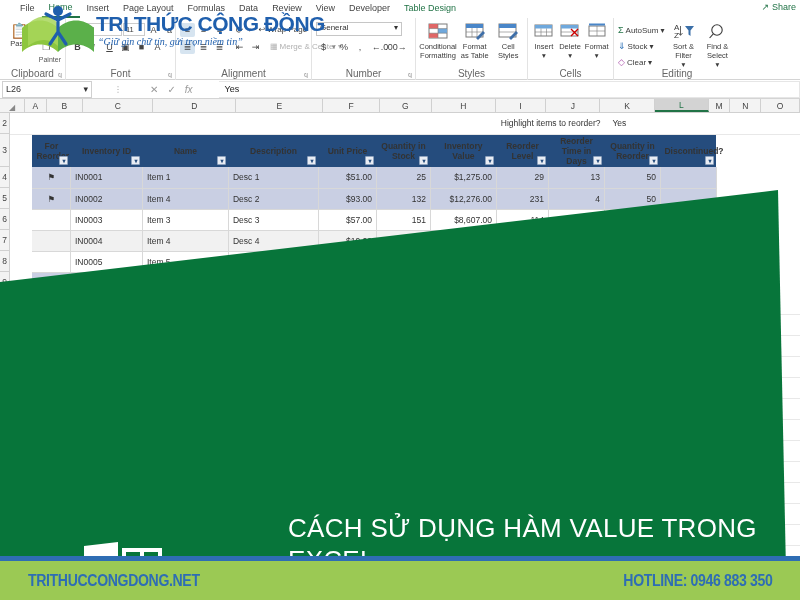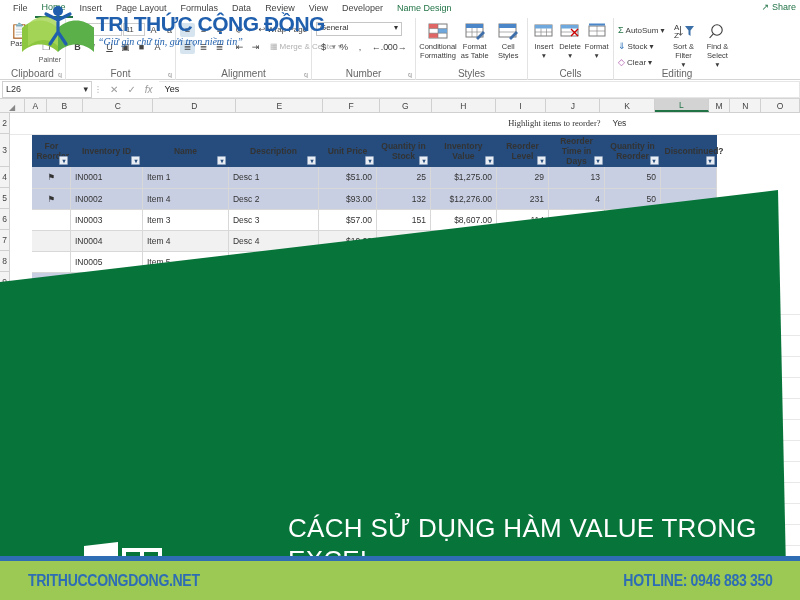--- a/index.html
+++ b/index.html
@@ -15,21 +15,21 @@
     position: absolute; inset: 0;
     background: #ffffff;
   }
 
   
   .tabstrip {
     height: 18px;
     background: #ffffff;
     display: flex;
     align-items: center;
-    padding-left: 6px;
+    padding-left: 13px;
     font-size: 9px;
     color: #444;
     position: relative;
   }
   .tabstrip .tab {
     padding: 2px 7px 3px 7px;
     white-space: nowrap;
     line-height: 11px;
   }
   .tabstrip .tab.active {
@@ -96,21 +96,21 @@
     display: flex; align-items: flex-start; justify-content: space-between;
   }
 
   
   .gicon { width: 22px; height: 20px; display: block; }
 
   
   .fbar {
     height: 19px; display: flex; align-items: center;
     border-bottom: 1px solid #d4d4d4;
-    background: #fff; font-size: 9px;
+    background: #fff; font-size: 9px; gap: 20px;
   }
   .namebox {
     width: 90px; height: 17px; margin-left: 2px;
     border: 1px solid #d0d0d0; background: #fff;
     display: flex; align-items: center; justify-content: space-between;
     padding: 0 3px; font-size: 9px; color: #333;
   }
   .fb-sep { width: 12px; text-align: center; color: #999; font-size: 8px; }
   .fb-icons { display: flex; gap: 9px; padding: 0 6px; color: #9a9a9a; font-size: 10px; }
   .fb-input {
@@ -164,21 +164,21 @@
     width: 9px; height: 9px; background: #e9edf4;
     border: 1px solid #8ea2bd; border-radius: 1px;
     font-size: 6px; color: #254C7D; line-height: 8px; text-align: center;
   }
   tr.hl td { background: #c9cfe3; }
   tr.z0 td { background: #ffffff; margin-top: 30px; }
   tr.z1 td { background: #f1f1f1; margin-top: 40px; }
   .sheet td.data { border-right: 1px solid #d8d8d8; border-bottom: 1px solid #d8d8d8; }
   .num { text-align: right; }
   .flagcell { text-align: center; color: #e8502a; font-size: 10px; }
-  .reorder-note { font-size: 8.5px; color: #555; font-family: Liberation Serif, serif; }
+  .reorder-note { font-size: 8.5px; color: #555; }
   .reorder-yes { font-size: 8.5px; color: #222; }
 
   
   #watermark {
     position: absolute; left: 18px; top: 2px;
     width: 270px; height: 56px;
     pointer-events: none;
   }
   #wm-text {
     position: absolute; left: 78px; top: 10px;
@@ -239,21 +239,21 @@
   <div class="tabstrip">
     <div class="tab">File</div>
     <div class="tab active">Home</div>
     <div class="tab">Insert</div>
     <div class="tab">Page Layout</div>
     <div class="tab">Formulas</div>
     <div class="tab">Data</div>
     <div class="tab">Review</div>
     <div class="tab">View</div>
     <div class="tab">Developer</div>
-    <div class="tab design">Name Design</div>
+    <div class="tab design">Table Design</div>
     <div class="share-btn">
       <span>↗</span>
       <span>Share</span>
     </div>
   </div>
 
   <div class="ribbon">
 
     <div class="rgroup" style="width:66px">
       <div class="rgroup-body">

